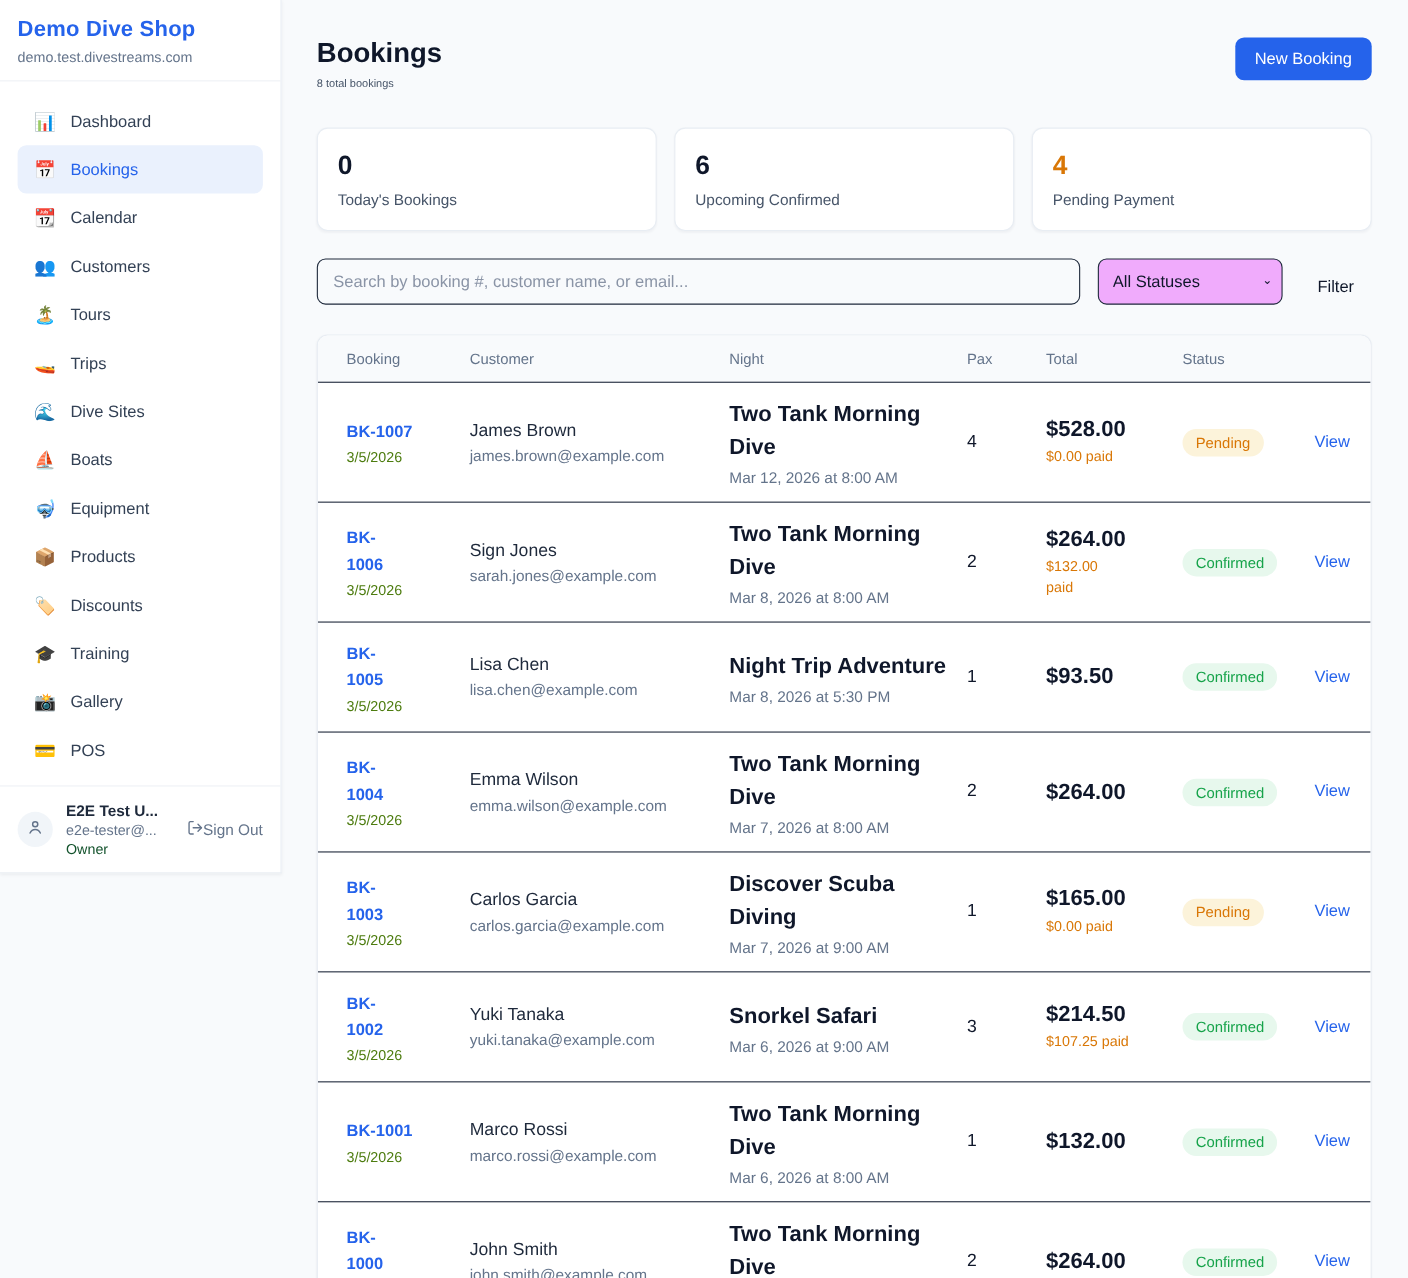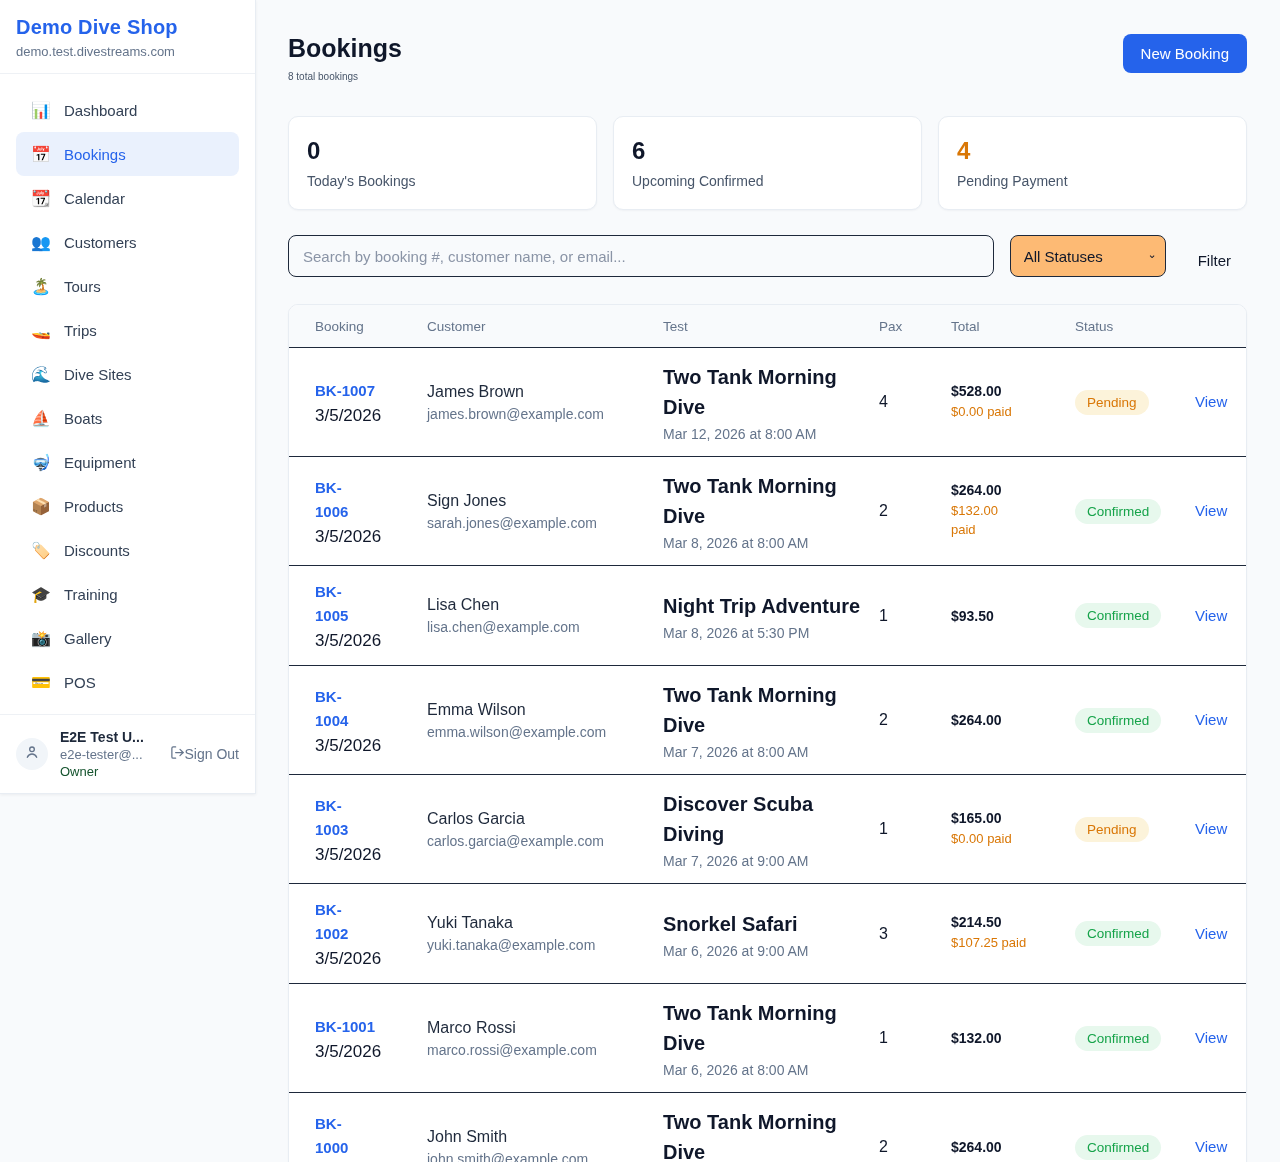--- a/index.html
+++ b/index.html
@@ -82,23 +82,23 @@
   .search-input {
     flex: 1; height: 42px;
     border: 1px solid #1e293b; border-radius: 8px;
     padding: 0 14px; font-size: 15px; color: #0f172a;
     background: #f8fafc; outline: none;
     font-family: inherit;
   }
   .search-input::placeholder { color: #8a94a6; }
   .select-wrap { position: relative; }
   .status-select {
-    height: 42px; width: 156px;
+    height: 42px; width: 168px;
     border: 1px solid #1e293b; border-radius: 8px;
-    background: #fdba74;
+    background: #f0abfc;
     font-size: 15px; color: #0f172a;
     padding: 0 26px 0 13px;
     appearance: none; -webkit-appearance: none;
     font-family: inherit; cursor: pointer;
   }
   .select-chevron {
     position: absolute; right: 9px; top: 50%;
     transform: translateY(-58%);
     font-size: 11px; color: #0f172a; pointer-events: none;
   }
@@ -123,27 +123,27 @@
   .thead {
     background: #f8fafc;
     height: 43px; align-items: center;
     border-bottom: 1px solid #1e293b;
   }
   .th { font-size: 13.5px; color: #64748b; font-weight: 500; }
   .trow { min-height: 100px; align-items: center; border-bottom: 1px solid #1e293b; padding-top: 14px; padding-bottom: 14px; }
   .trow:last-of-type { border-bottom: none; }
 
   .bid { font-size: 15px; font-weight: 600; color: #2563eb; text-decoration: none; white-space: pre-line; line-height: 1.6; cursor: pointer; display: inline-block; }
-  .bdate { font-size: 17px; color: #0f172a; margin-top: 3px; }
+  .bdate { font-size: 13px; color: #4d7c0f; margin-top: 3px; }
   .cname { font-size: 16px; color: #1e293b; }
   .cemail { font-size: 14px; color: #64748b; margin-top: 5px; }
   .tname { font-size: 20px; font-weight: 600; color: #0f172a; white-space: pre-line; line-height: 1.5; }
   .tdate { font-size: 14px; color: #64748b; margin-top: 4px; }
   .c-pax { font-size: 16px; color: #0f172a; }
-  .tval { font-size: 14px; font-weight: 700; color: #0f172a; }
+  .tval { font-size: 20px; font-weight: 700; color: #0f172a; }
   .tpaid { font-size: 13px; color: #d97706; margin-top: 4px; white-space: pre-line; line-height: 1.45; }
   .badge {
     display: inline-block; padding: 5px 12px; border-radius: 999px;
     font-size: 13.5px; font-weight: 500;
   }
   .badge-pending { background: #fcf3da; color: #d97706; }
   .badge-confirmed { background: #e7f8ed; color: #16a34a; }
   .view-link { font-size: 15px; font-weight: 500; color: #2563eb; text-decoration: none; cursor: pointer; text-align: right; }
   .c-view { text-align: left; }
 </style>
@@ -294,21 +294,21 @@
       </select>
       <span class="select-chevron">⌄</span>
     </div>
     <button class="filter-btn">Filter</button>
   </div>
 
   <div class="table-card">
     <div class="thead">
       <div class="th">Booking</div>
       <div class="th">Customer</div>
-      <div class="th">Test</div>
+      <div class="th">Night</div>
       <div class="th">Pax</div>
       <div class="th">Total</div>
       <div class="th">Status</div>
       <div class="th"></div>
     </div>
 
       <div class="trow">
         <div class="cell">
           <a class="bid">BK-1007</a>
           <div class="bdate">3/5/2026</div>

